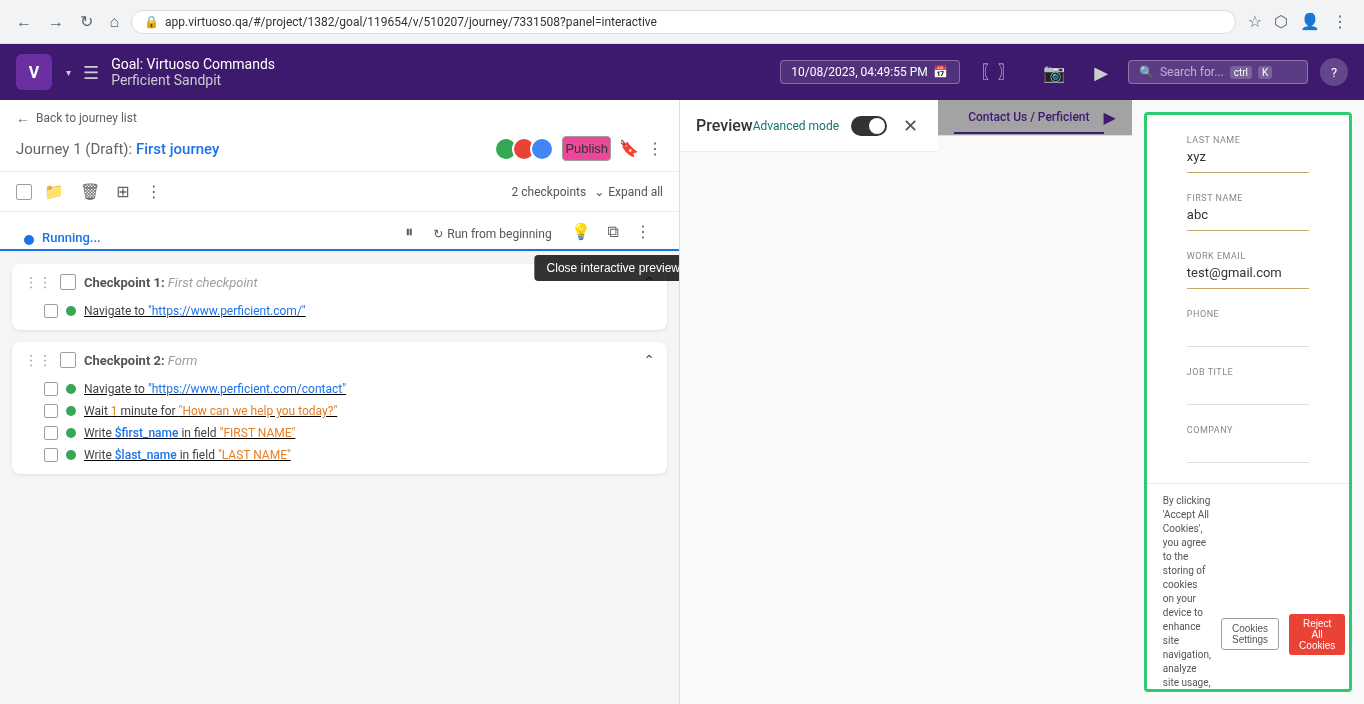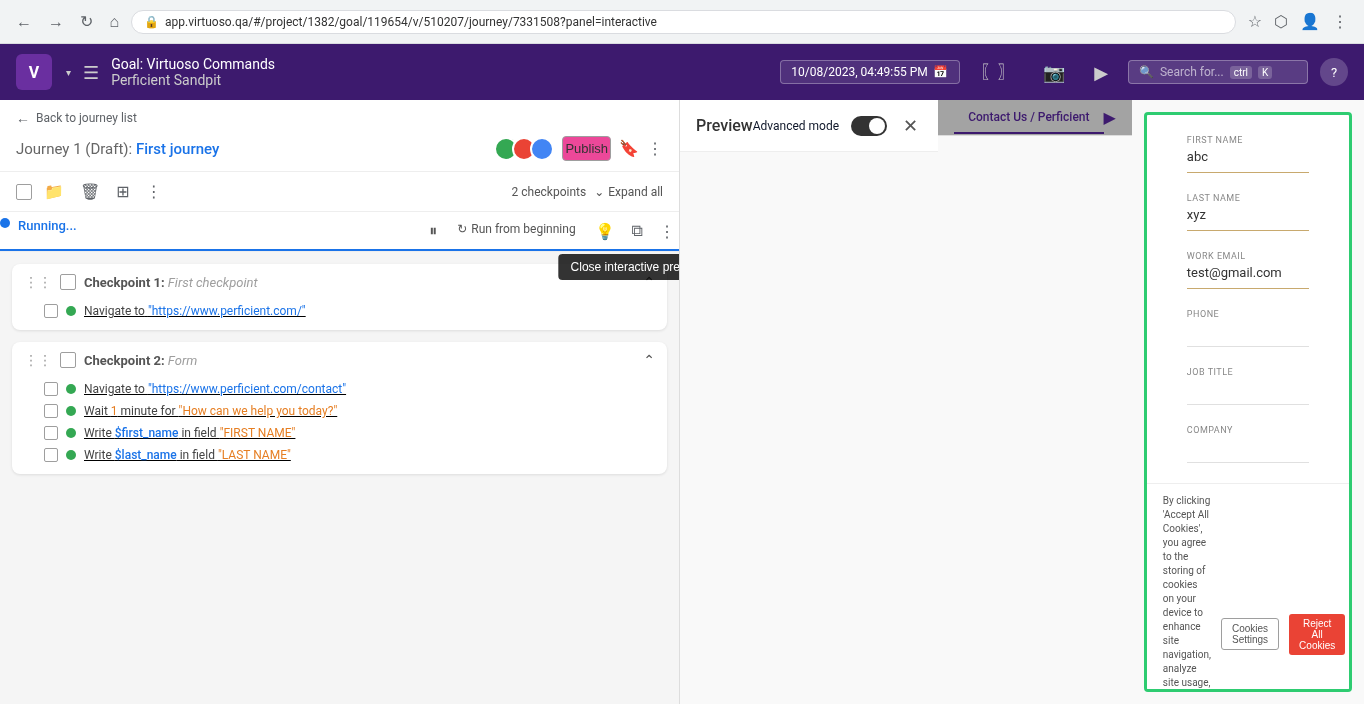--- a/index.html
+++ b/index.html
@@ -56,21 +56,21 @@
 
     
     .journey-toolbar { background: white; padding: 6px 16px; border-bottom: 1px solid #eee; display: flex; align-items: center; gap: 8px; }
     .toolbar-checkbox { width: 16px; height: 16px; border: 1px solid #9e9e9e; border-radius: 2px; cursor: pointer; }
     .toolbar-icon-btn { background: none; border: none; color: #5f6368; cursor: pointer; font-size: 16px; padding: 4px; border-radius: 4px; display: flex; align-items: center; }
     .toolbar-spacer { flex: 1; }
     .checkpoints-badge { color: #555; font-size: 12px; }
     .expand-btn { display: flex; align-items: center; gap: 4px; color: #555; font-size: 12px; cursor: pointer; }
 
     
-    .running-bar { background: white; border-bottom: 1px solid #eee; padding: 6px 0; display: flex; align-items: flex-start; gap: 8px; position: relative; }
+    .running-bar { background: white; border-bottom: 1px solid #eee; padding: 6px 24px; display: flex; align-items: flex-end; gap: 8px; position: relative; }
     .running-dot { width: 10px; height: 10px; background: #1a73e8; border-radius: 50%; }
     .running-text { color: #1a73e8; font-size: 13px; font-weight: 500; flex: 1; }
     .run-action-btn { display: flex; align-items: center; gap: 4px; color: #555; font-size: 12px; cursor: pointer; padding: 4px 8px; }
     .pause-btn { color: #555; cursor: pointer; font-size: 16px; }
     .blue-underline { position: absolute; bottom: 0; left: 0; right: 0; height: 2px; background: #1a73e8; }
 
     
     .tooltip-overlay { position: absolute; top: 36px; left: 50%; transform: translateX(-50%); background: rgba(0,0,0,0.8); color: white; font-size: 12px; padding: 6px 12px; border-radius: 4px; white-space: nowrap; z-index: 100; }
 
     
@@ -90,21 +90,21 @@
     .step-link { color: #1a73e8; }
     .step-highlight { color: #1a73e8; font-weight: 500; }
     .step-string { color: #e67e22; }
     .step-number { color: #e67e22; }
 
     
     .right-panel { flex: 1; display: flex; background: #f9f9f9; }
     .preview-header { background: white; border-bottom: 1px solid #eee; padding: 10px 16px; display: flex; align-items: center; justify-content: space-between; height: 52px; }
     .preview-title { font-size: 16px; color: #333; font-weight: 500; }
     .preview-header-right { display: flex; align-items: center; gap: 12px; }
-    .advanced-mode-label { font-size: 12px; color: #0f172a; }
+    .advanced-mode-label { font-size: 12px; color: #0f766e; }
     .toggle-switch { width: 36px; height: 20px; background: #333; border-radius: 10px; position: relative; cursor: pointer; display: inline-flex; align-items: center; padding: 2px; }
     .toggle-knob { width: 16px; height: 16px; background: white; border-radius: 50%; margin-left: auto; }
     .close-preview-btn { color: #555; cursor: pointer; font-size: 18px; padding: 4px; }
 
     
     .preview-tabs { background: #a3a3a3; border-bottom: 1px solid #ddd; display: flex; align-items: center; padding: 0 16px; height: 36px; }
     .preview-tab { padding: 8px 14px; font-size: 12px; color: #555; border-bottom: 2px solid transparent; cursor: pointer; }
     .preview-tab.active { color: #3d1a6e; border-bottom-color: #3d1a6e; font-weight: 500; }
     .preview-pointer-icon { margin-left: auto; color: #3d1a6e; cursor: pointer; font-size: 16px; }
 
@@ -327,27 +327,27 @@
       </div>
       <span class="preview-pointer-icon">▶</span>
     </div>
 
     <div class="preview-content">
       <div class="preview-frame-wrapper">
 
         <div class="form-preview">
 
           <div class="form-field">
+            <div class="form-label">LAST NAME</div>
+            <div class="form-value">xyz</div>
+          </div>
+
+          <div class="form-field">
             <div class="form-label">FIRST NAME</div>
             <div class="form-value">abc</div>
-          </div>
-
-          <div class="form-field">
-            <div class="form-label">LAST NAME</div>
-            <div class="form-value">xyz</div>
           </div>
 
           <div class="form-field">
             <div class="form-label">WORK EMAIL</div>
             <div class="form-value">test@gmail.com</div>
           </div>
 
           <div class="form-field">
             <div class="form-label">PHONE</div>
             <div class="form-value empty"></div>

